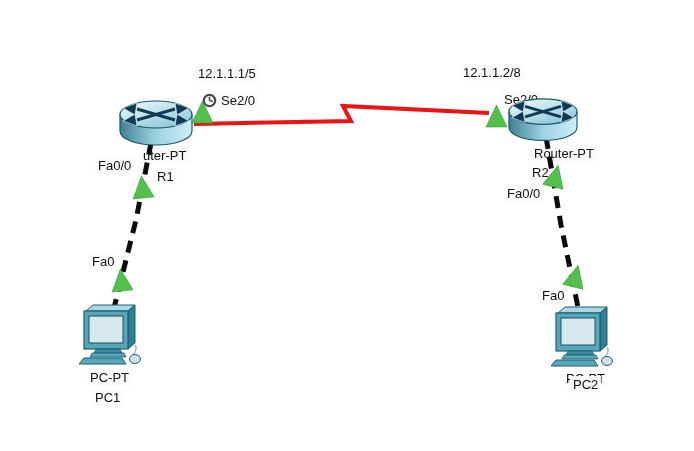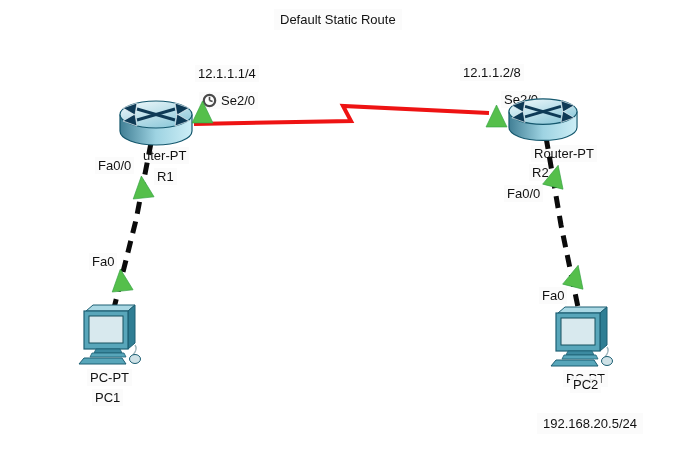--- a/index.html
+++ b/index.html
@@ -87,23 +87,22 @@
 
   <svg class="tris" width="694" height="451">
     <polygon class="tri" points="10.5,1 21,23 0,23" transform="translate(192,100)"></polygon>
     <polygon class="tri" points="10.5,1 21,23 0,23" transform="translate(486,104)"></polygon>
     <polygon class="tri" points="10.5,1 21,23 0,23" transform="translate(132,175) rotate(-6 10.5 12)"></polygon>
     <polygon class="tri" points="10.5,1 21,23 0,23" transform="translate(111,268) rotate(-6 10.5 12)"></polygon>
     <polygon class="tri" points="10.5,1 21,23 0,23" transform="translate(545,164) rotate(14 10.5 12)"></polygon>
     <polygon class="tri" points="10.5,1 21,23 0,23" transform="translate(565,264) rotate(14 10.5 12)"></polygon>
   </svg>
 
-  <div class="lbl big-bg" style="left:274px;top:9px">Default Static Route</div>
 
-  <div class="lbl" style="left:195px;top:65px">12.1.1.1/4</div>
+  <div class="lbl" style="left:195px;top:65px">12.1.1.1/5</div>
   <div class="lbl row" style="left:199px;top:92px">
     <svg class="clock-svg" width="15" height="15">
       <circle cx="7.5" cy="7.5" r="5.7" fill="#ffffff" stroke="#4a4a4a" stroke-width="2.2"></circle>
       <line x1="7.5" y1="7.5" x2="7.5" y2="3.8" stroke="#4a4a4a" stroke-width="1.6"></line>
       <line x1="7.5" y1="7.5" x2="10.6" y2="8.6" stroke="#4a4a4a" stroke-width="1.6"></line>
     </svg>
     <span>Se2/0</span>
   </div>
   <div class="lbl" style="left:140px;top:147px">uter-PT</div>
   <div class="lbl" style="left:154px;top:168px">R1</div>
@@ -115,15 +114,14 @@
 
   <div class="lbl" style="left:460px;top:64px">12.1.1.2/8</div>
   <div class="lbl" style="left:501px;top:91px">Se2/0</div>
   <div class="lbl" style="left:531px;top:145px">Router-PT</div>
   <div class="lbl" style="left:529px;top:164px">R2</div>
   <div class="lbl" style="left:504px;top:185px">Fa0/0</div>
 
   <div class="lbl" style="left:539px;top:287px">Fa0</div>
   <div class="lbl" style="left:563px;top:370px">PC-PT</div>
   <div class="lbl" style="left:570px;top:376px">PC2</div>
-  <div class="lbl big-bg" style="left:537px;top:413px">192.168.20.5/24</div>
 
 </div>
 
 </body></html>

